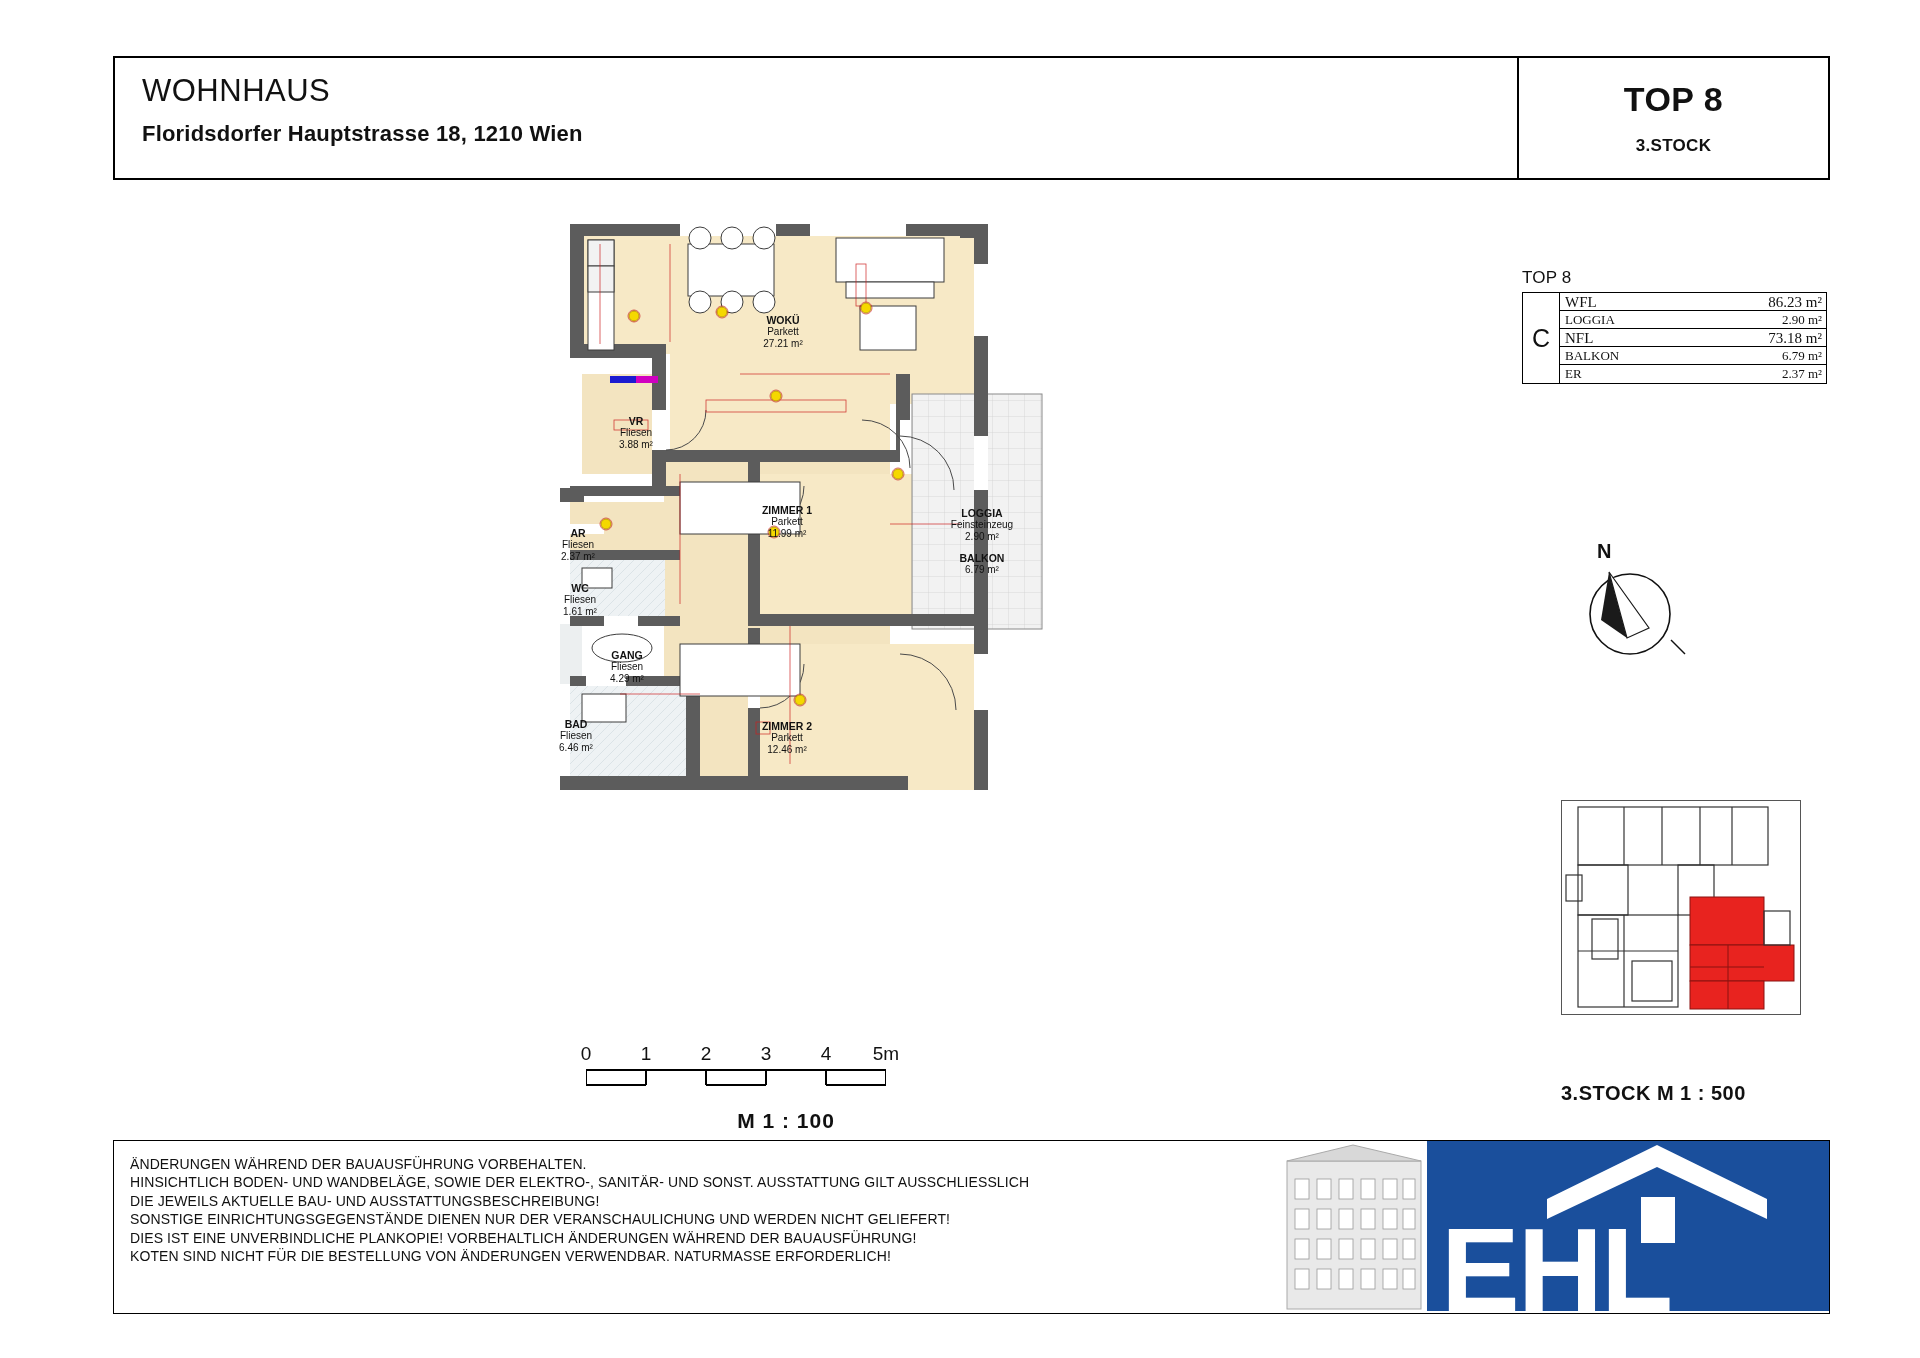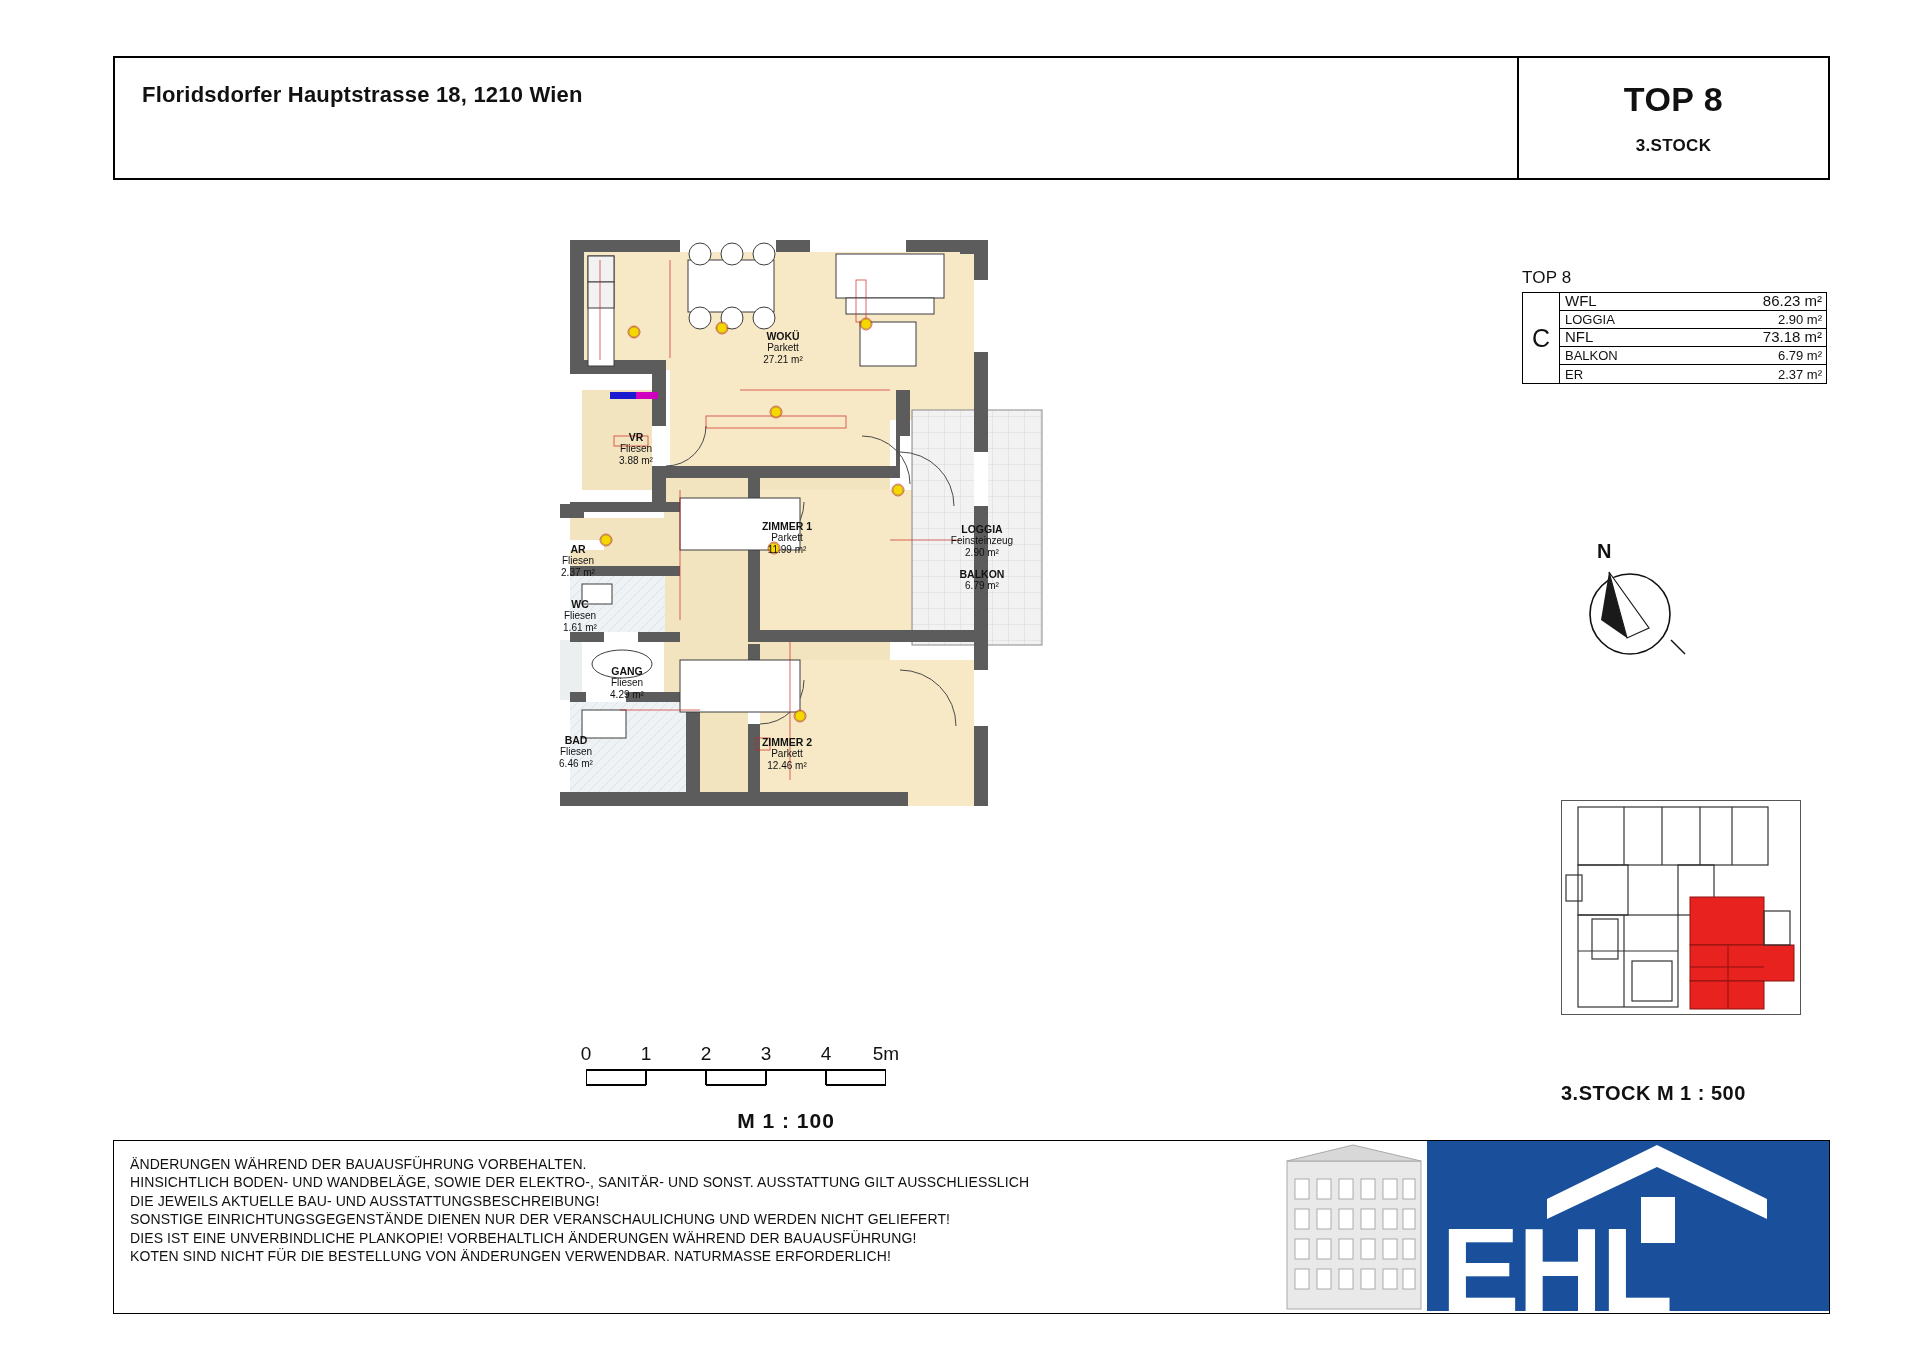--- a/index.html
+++ b/index.html
@@ -98,21 +98,22 @@
   .area-rows {
     flex: 1;
   }
   .area-row {
     display: flex;
     justify-content: space-between;
     border-bottom: 1px solid #000;
     padding: 1px 4px 1px 5px;
     box-sizing: border-box;
     height: 18px;
-    align-items: flex-end;
+    align-items: flex-start;
+    font-family: Liberation Serif, serif;
   }
   .area-row:last-child { border-bottom: none; }
   .area-row .lbl { font-size: 13px; }
   .area-row .val { font-size: 13px; }
   .area-row.big .lbl, .area-row.big .val { font-size: 15px; font-weight: 400; }
 
   
   .compass {
     position: absolute;
     left: 1575px;
@@ -223,21 +224,21 @@
     font-weight: 700;
     color: #fff;
     letter-spacing: -2px;
     line-height: 1;
   }
 
   
   .plan {
     position: absolute;
     left: 560px;
-    top: 240px;
+    top: 224px;
     width: 740px;
     height: 790px;
   }
   .plan svg { display: block; }
 
   .top8-label {
     position: absolute;
     left: 612px;
     top: 564px;
     font-size: 19px;
@@ -256,20 +257,21 @@
   }
   .room-label .nm { font-weight: 700; font-size: 10.5px; }
 </style>
 </head>
 <body>
 
 <div class="page">
 
   <div class="header">
     <div class="header-left">
+      <div class="header-title">WOHNHAUS</div>
       <div class="header-sub">Floridsdorfer Hauptstrasse 18, 1210 Wien</div>
     </div>
     <div class="header-right">
       <div class="header-top-label">TOP 8</div>
       <div class="header-floor">3.STOCK</div>
     </div>
   </div>
 
   <div class="area-block">
     <div class="area-caption">TOP 8</div>

